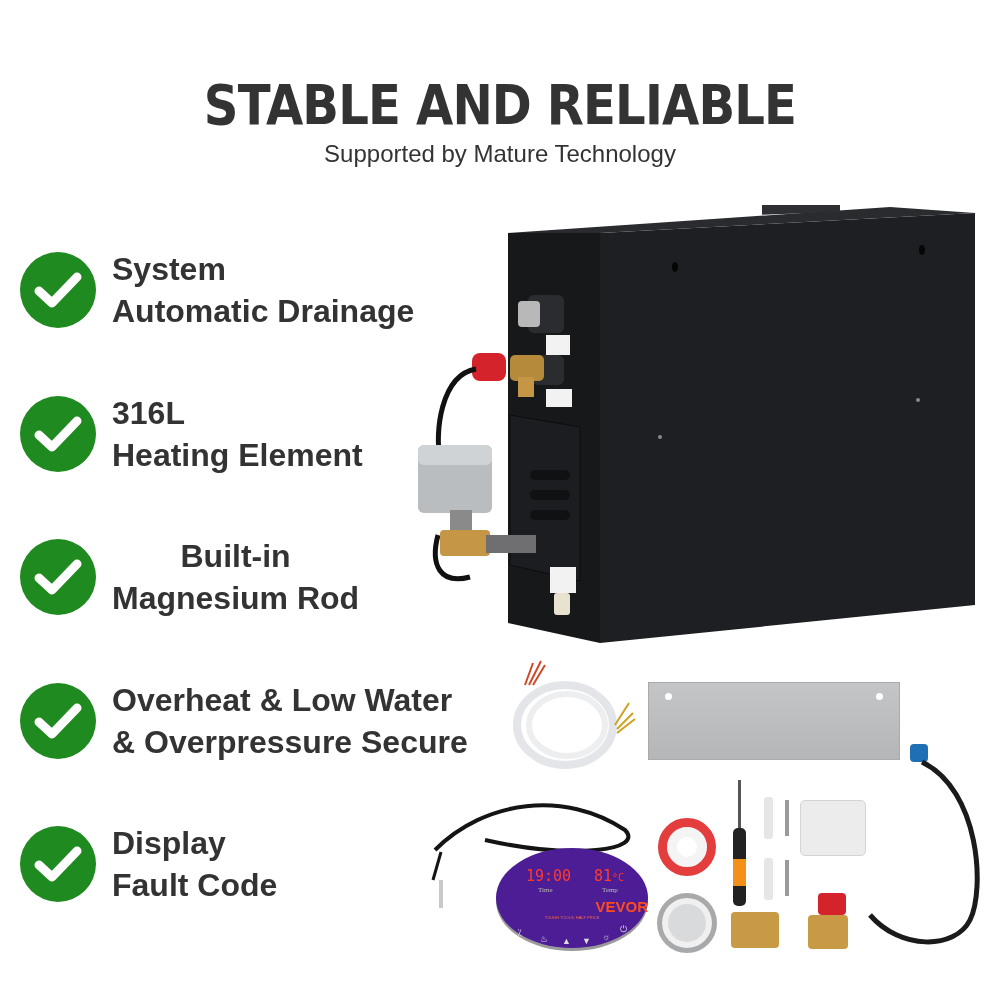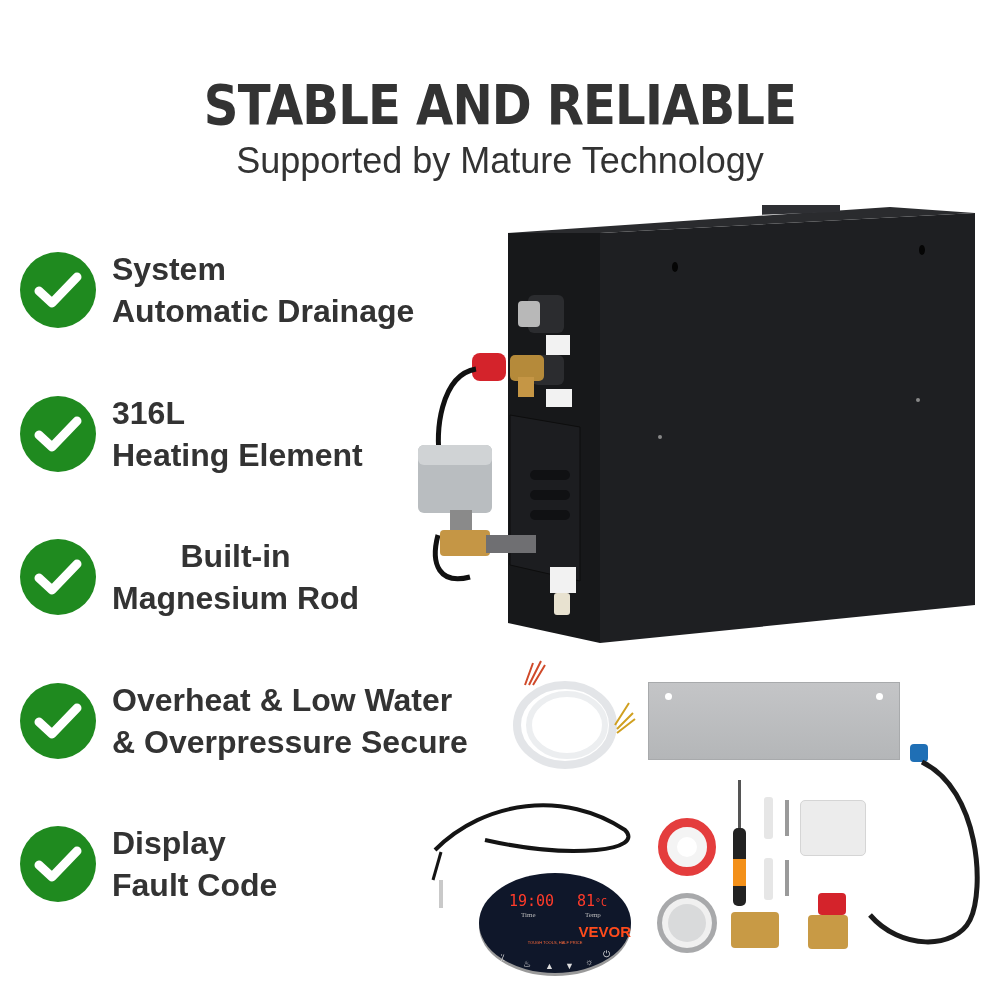--- a/index.html
+++ b/index.html
@@ -7,39 +7,39 @@
   body { position: relative; font-family: "Liberation Sans", sans-serif; color: #333333; }
 
   .headline {
     position: absolute; left: 0; top: 72px; width: 1000px; text-align: center;
     font-family: "DejaVu Sans", sans-serif; font-weight: bold;
     font-size: 56px; letter-spacing: -1px; color: #333333;
     transform: scaleX(0.86); transform-origin: 50% 50%;
   }
   .subhead {
     position: absolute; left: 0; top: 140px; width: 1000px; text-align: center;
-    font-size: 36px; color: #333333;
+    font-size: 24px; color: #333333;
   }
 
   .feature { position: absolute; left: 20px; display: flex; align-items: center; }
   .check {
     width: 76px; height: 76px; border-radius: 50%; background: #1f8a1f;
     display: flex; align-items: center; justify-content: center; flex: none;
   }
   .feature-text { margin-left: 16px; font-weight: bold; font-size: 32px; line-height: 42px; color: #333333; }
   .feature-text span { display: block; white-space: nowrap; }
 
   
   .gen { position: absolute; left: 410px; top: 205px; width: 570px; height: 440px; }
 
   
   .acc { position: absolute; }
   .panel-oval {
-    position: absolute; left: 479px; top: 848px; width: 152px; height: 100px;
-    border-radius: 50%; background: #0f172a; box-shadow: 0 3px 0 #9a9a9a; margin-top: 25px;
+    position: absolute; left: 496px; top: 848px; width: 152px; height: 100px;
+    border-radius: 50%; background: #4c1d95; box-shadow: 0 3px 0 #9a9a9a;
   }
   .led { position: absolute; font-family: "DejaVu Sans Mono", monospace; color: #ff3b2a; font-size: 15px; }
   .lbl { position: absolute; font-family: "Liberation Serif", serif; color: #bbbbbb; font-size: 7px; text-align: center; }
   .brand { position: absolute; left: 0; width: 100%; text-align: right; top: 50px; color: #ff4b1c; font-weight: bold; font-size: 15px; }
   .tag { position: absolute; left: 0; width: 100%; text-align: center; top: 67px; color: #ff6a3a; font-size: 4px; }
   .ctrl { position: absolute; color: #dddddd; font-size: 9px; }
 </style>
 </head>
 <body>
 

